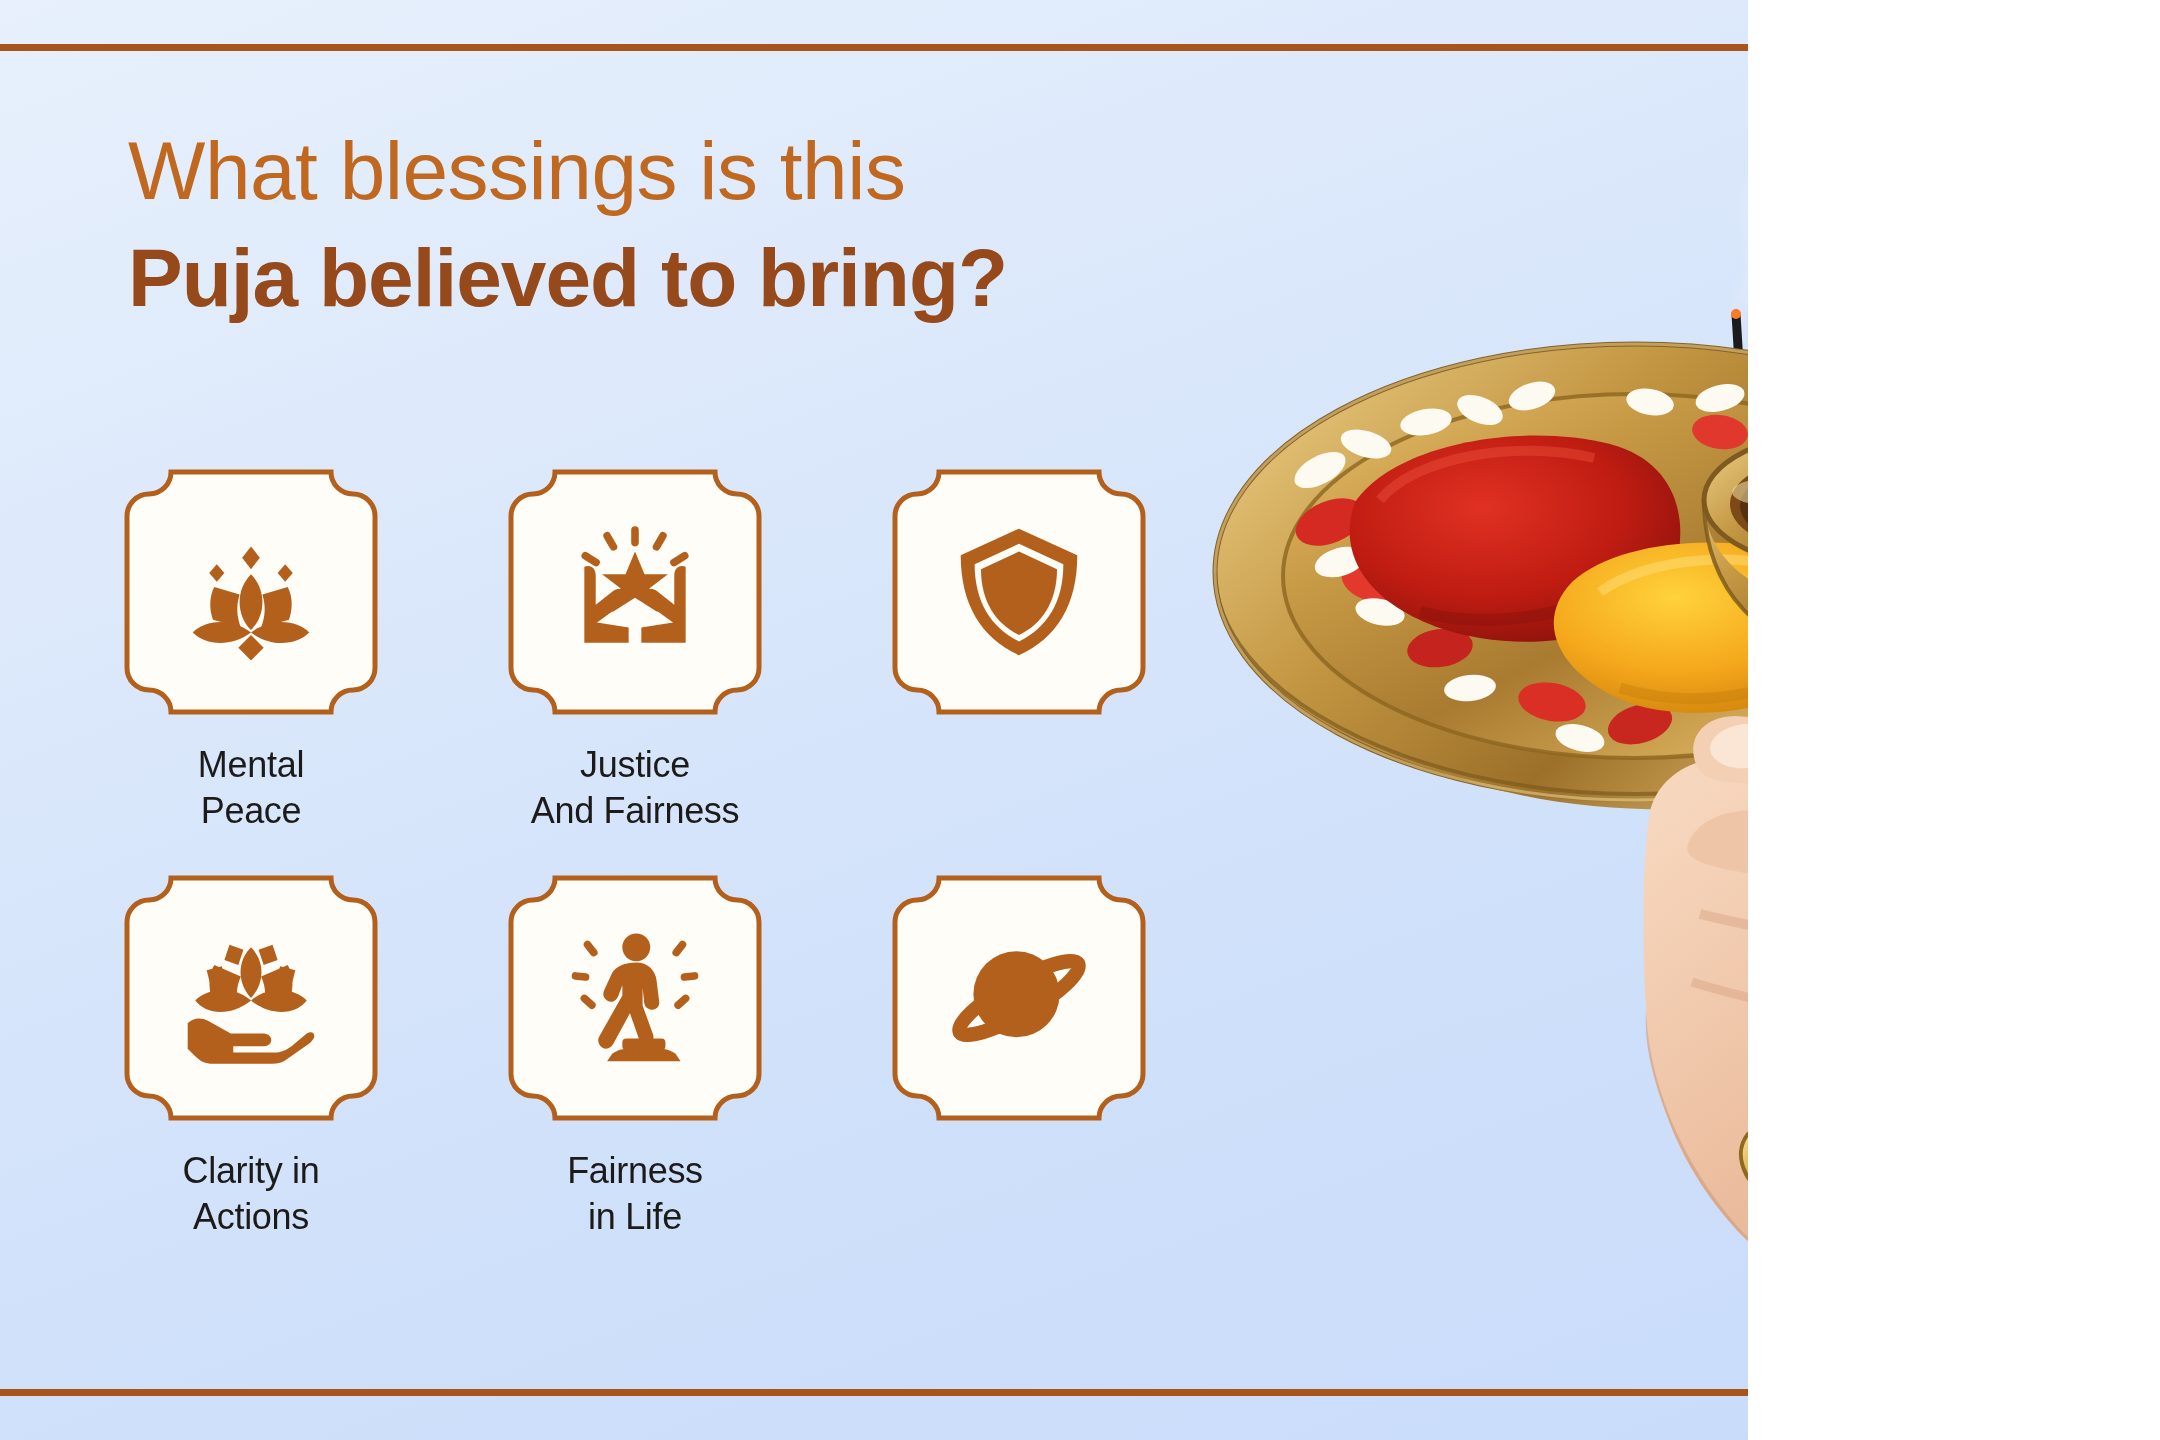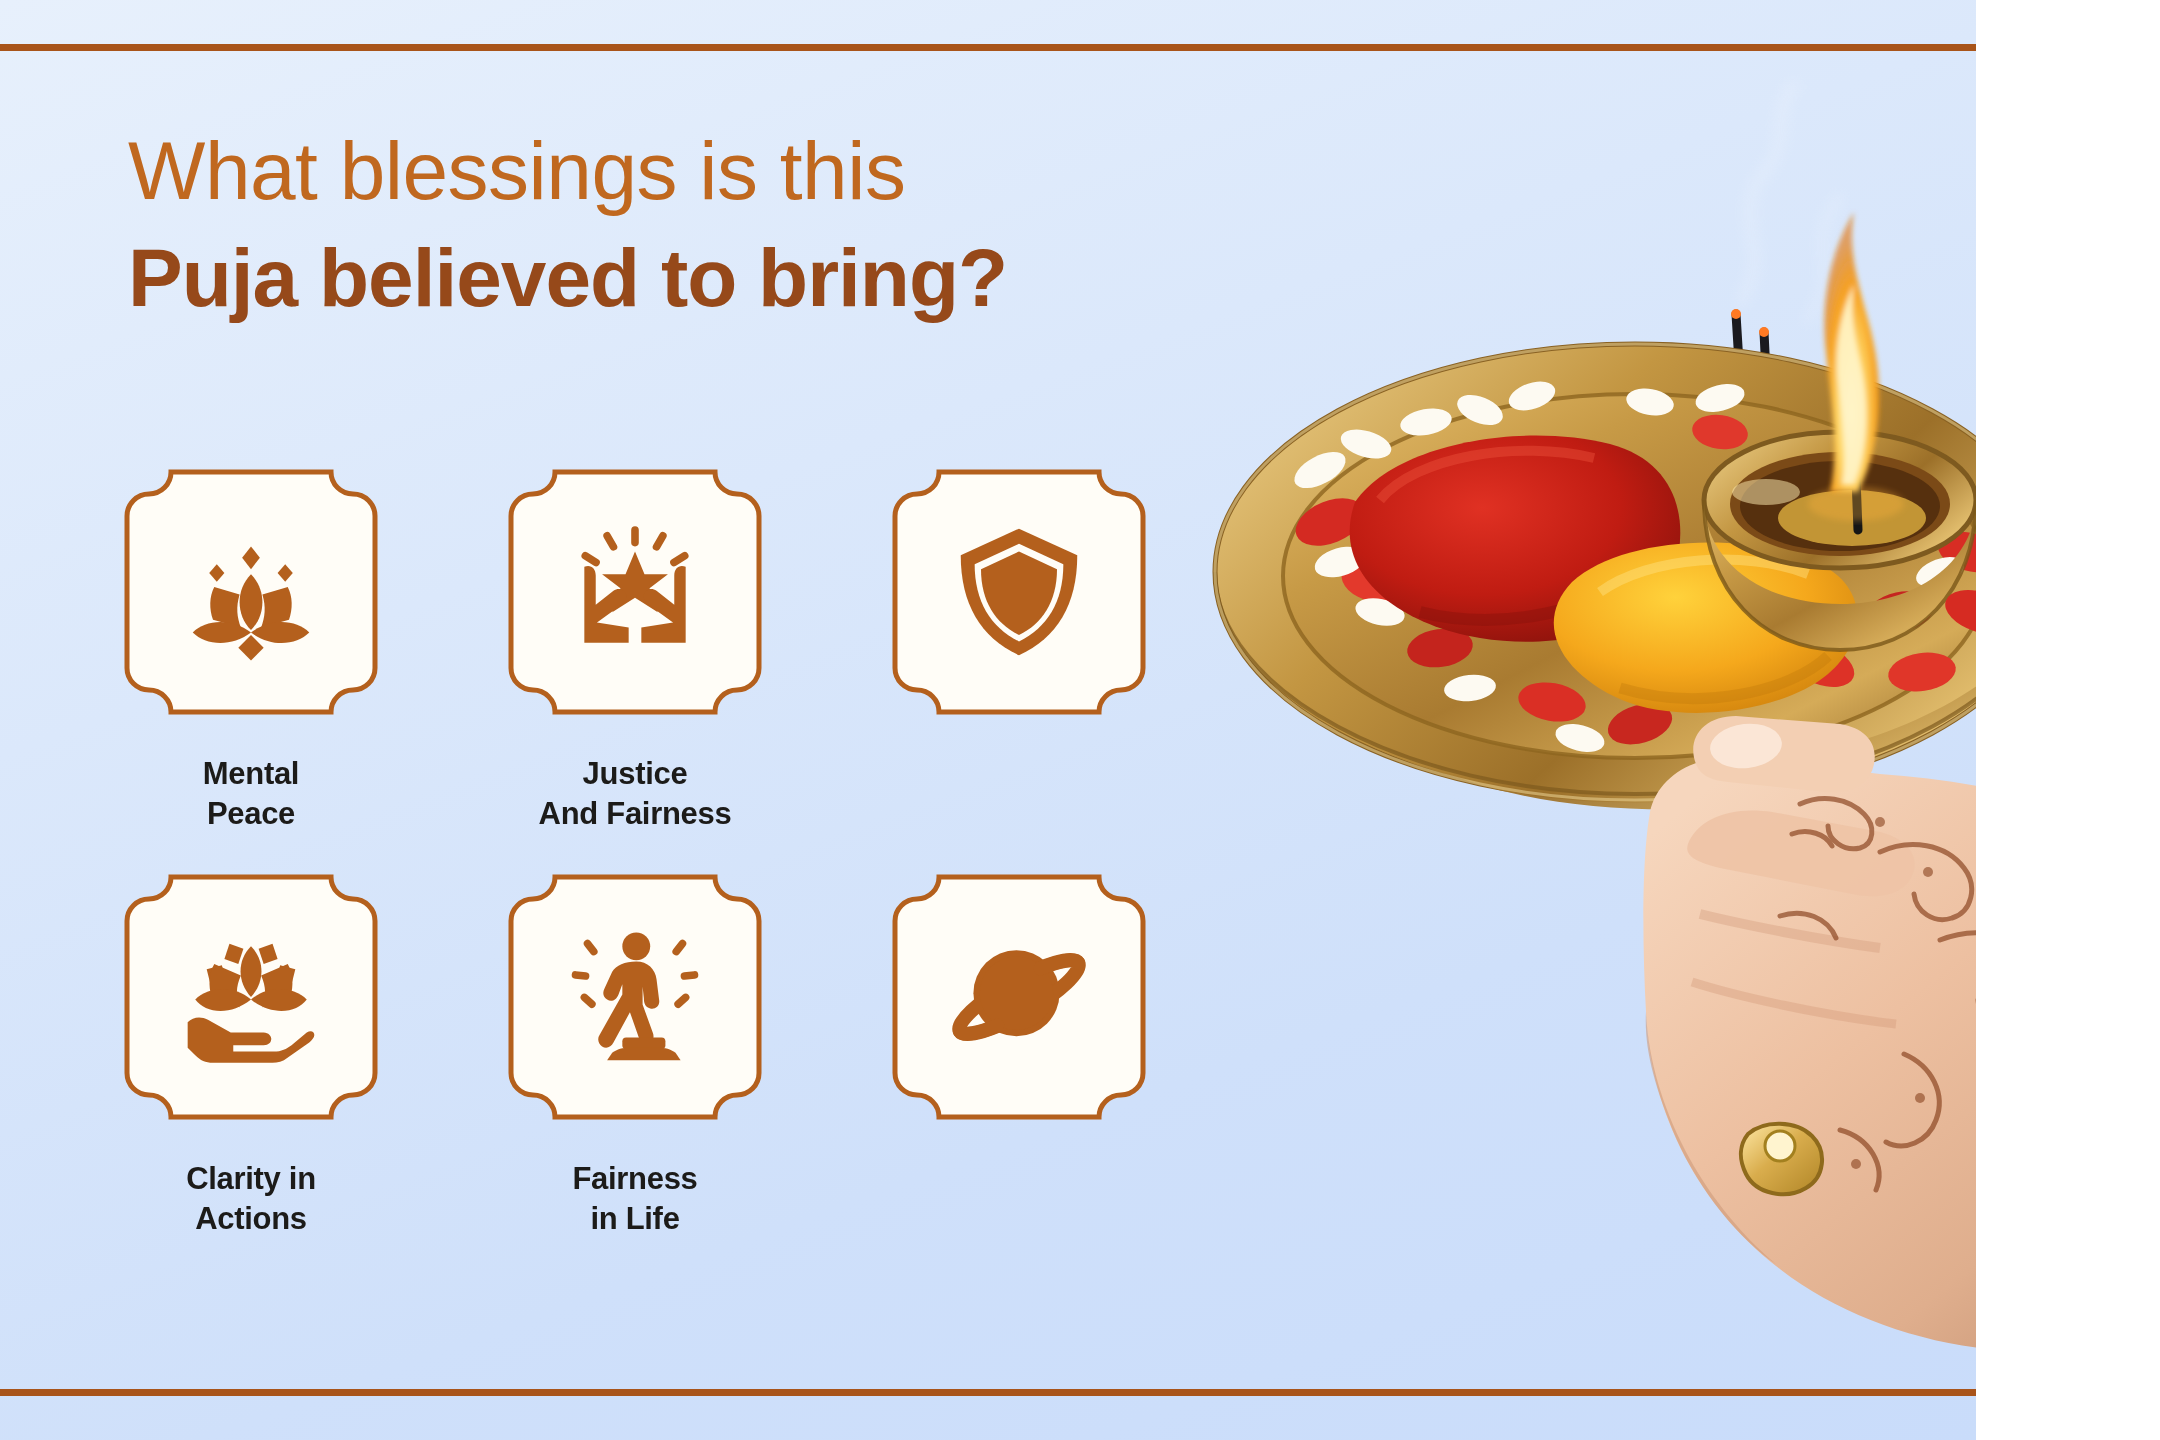--- a/index.html
+++ b/index.html
@@ -6,21 +6,21 @@
 
   html, body {
     width: 2160px;
     height: 1440px;
     overflow: hidden;
     font-family: "Liberation Sans", sans-serif;
   }
 
   #stage {
     position: relative;
-    width: 1976px;
+    width: 1748px;
     height: 1440px;
     background: linear-gradient(160deg, #e7f0fc 0%, #dbe8fb 35%, #cfe0fa 70%, #c9dcfa 100%);
     overflow: hidden;
   }
 
   
   .rule {
     position: absolute;
     left: 0;
     width: 2160px;
@@ -90,25 +90,25 @@
   }
   .card .glyph {
     position: relative;
     width: 152px;
     height: 152px;
     z-index: 2;
   }
   .card .glyph svg { width: 100%; height: 100%; display: block; }
 
   .cell-label {
-    margin-top: 36px;
+    margin-top: 24px;
     text-align: center;
-    font-size: 31px;
+    font-size: 36px;
     line-height: 1.28;
-    font-weight: 700;
+    font-weight: 400;
     color: #1c1b19;
     letter-spacing: -0.3px;
   }
 
   
   #photo {
     position: absolute;
     left: 1180px;
     top: 52px;
     width: 980px;

